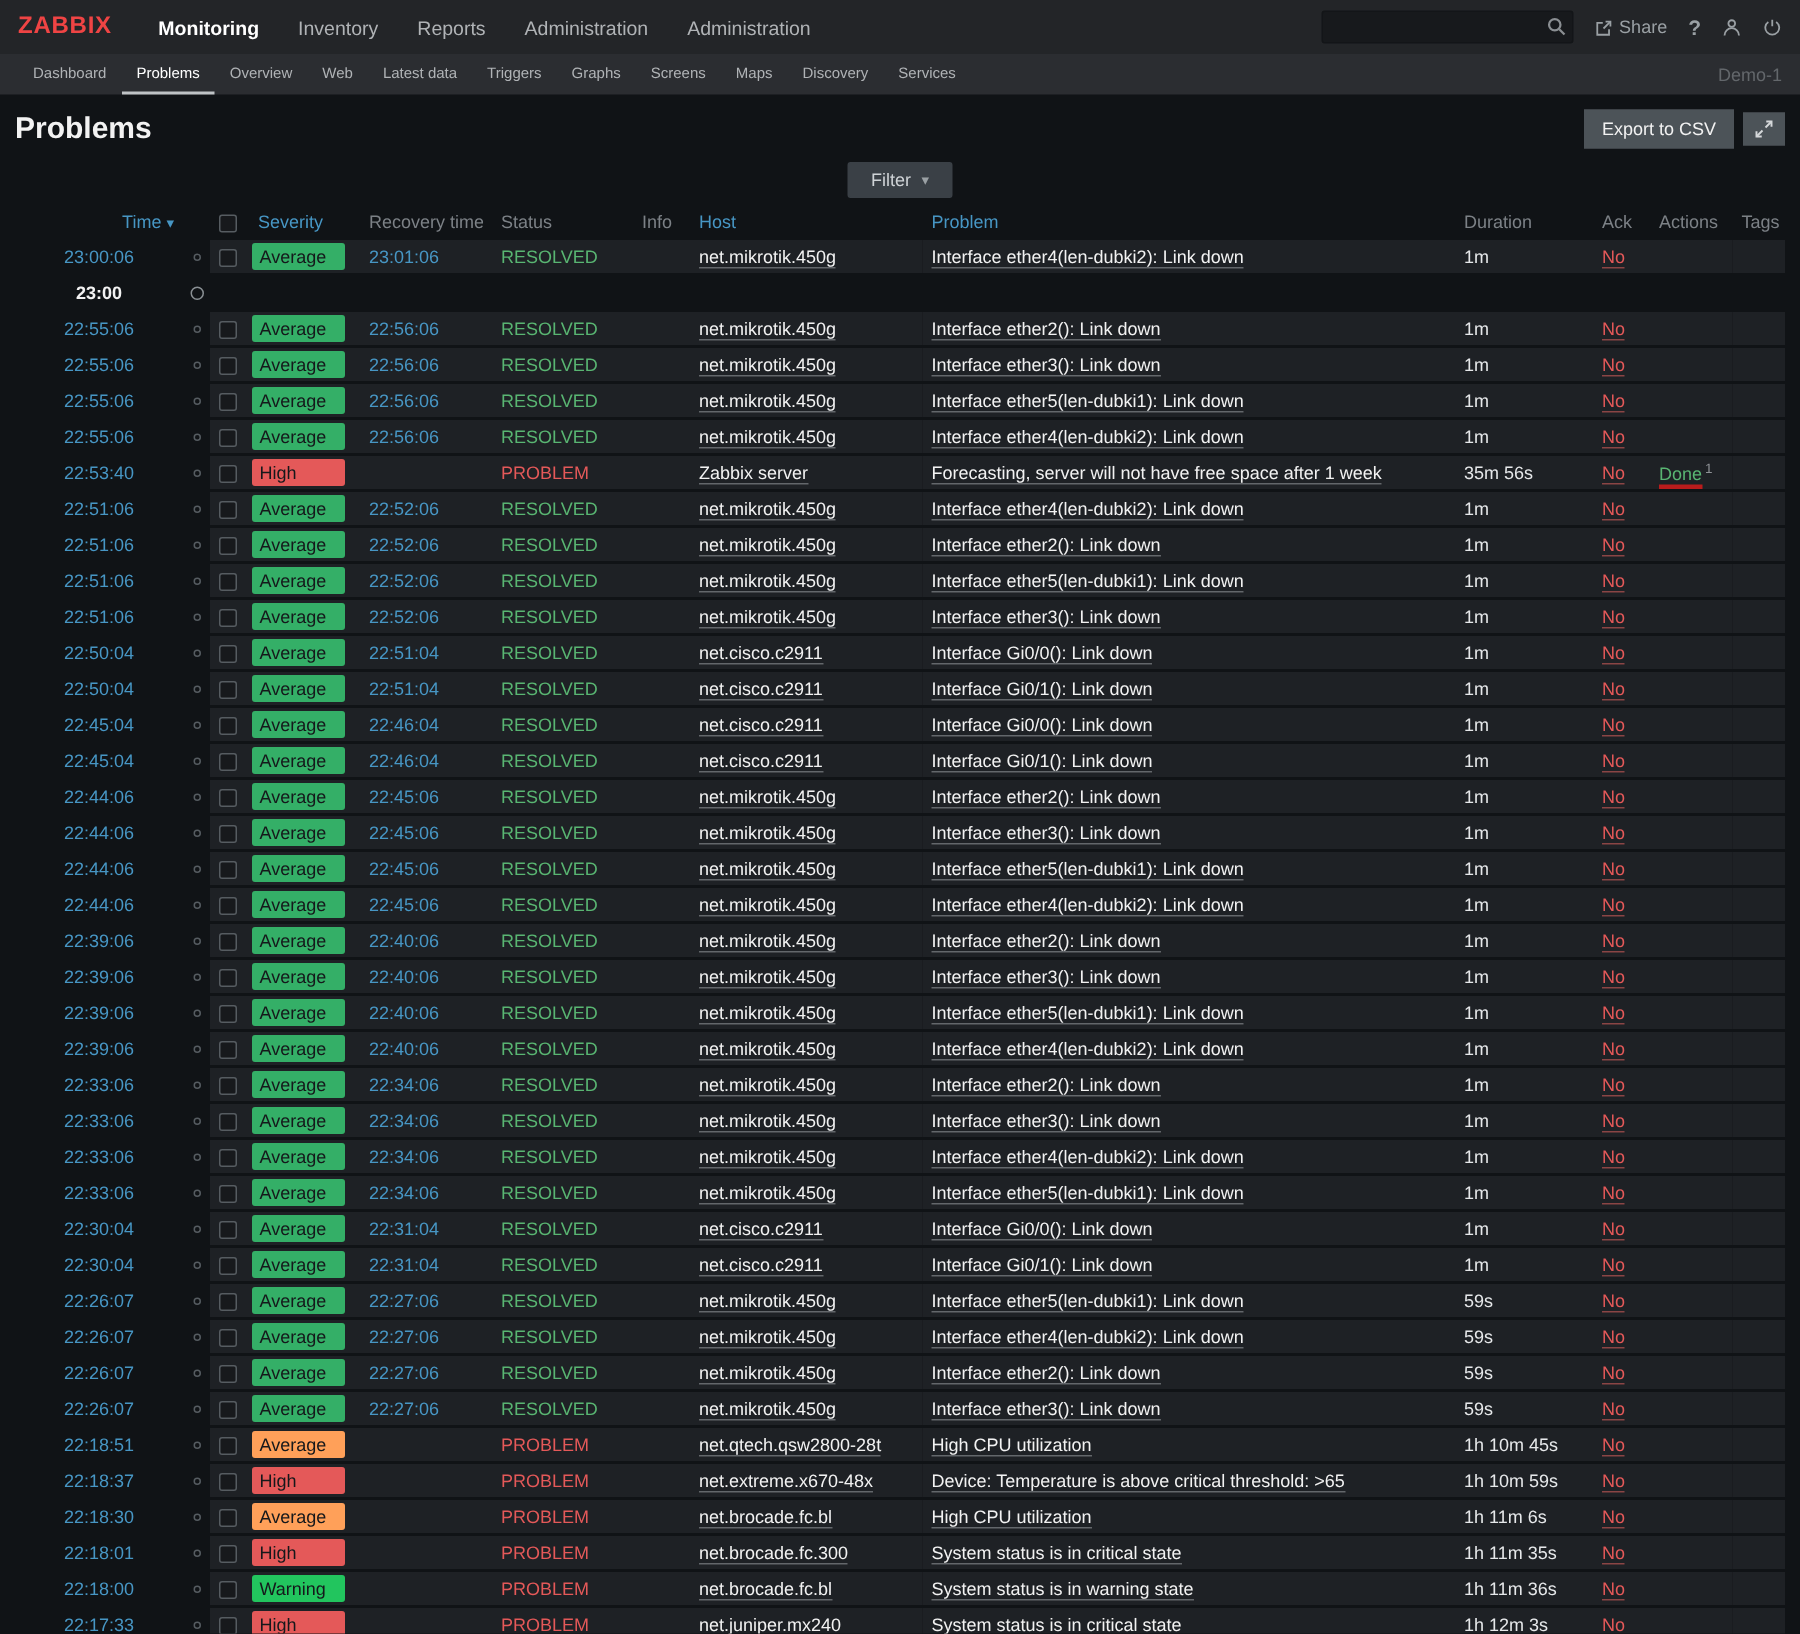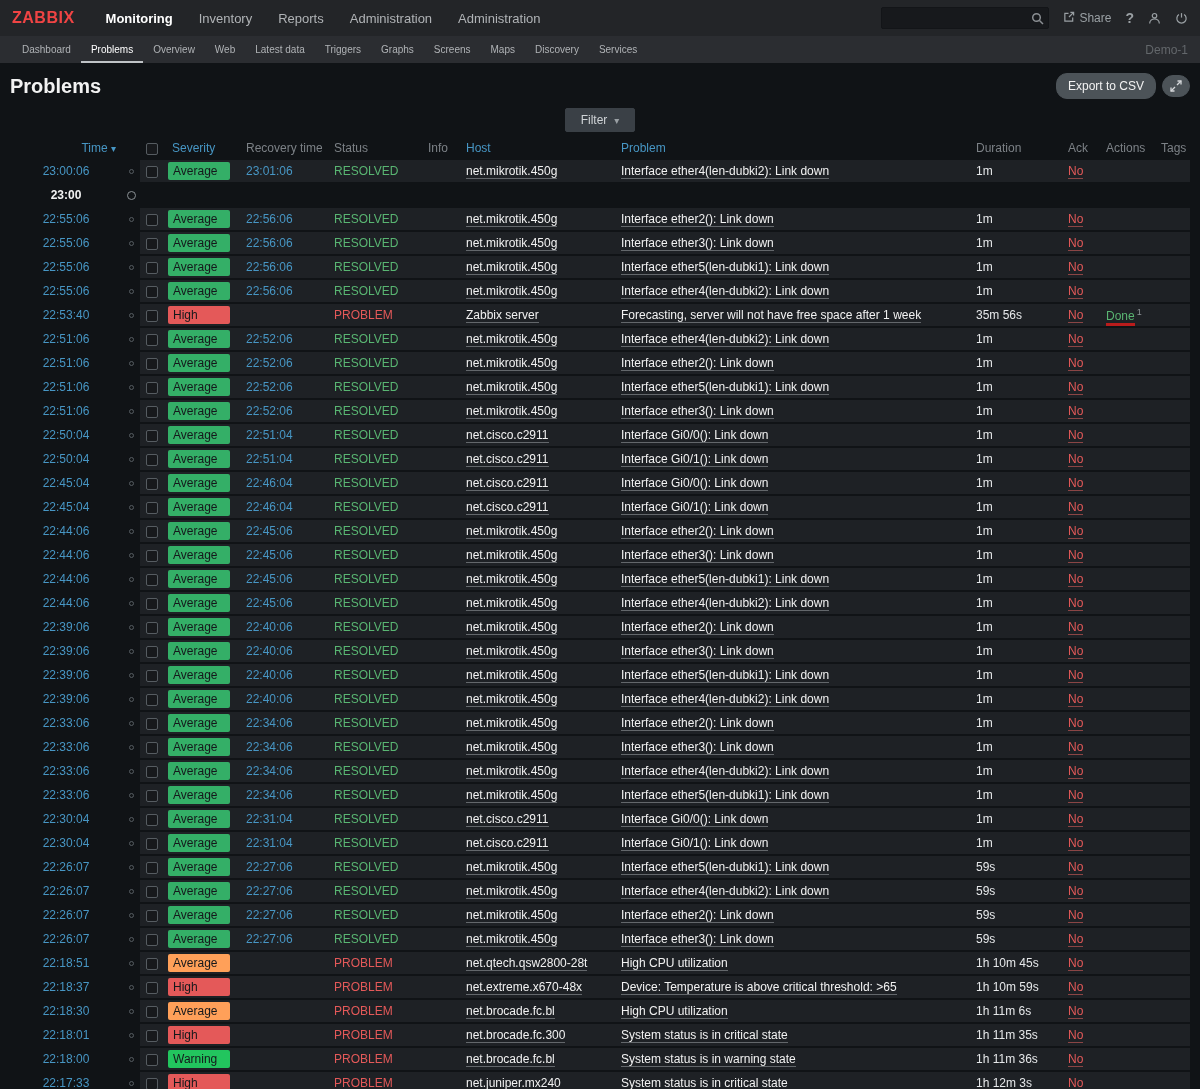--- a/index.html
+++ b/index.html
@@ -10,35 +10,35 @@
   .topbar { height:36px; background:#232528; display:flex; align-items:center; padding:0 12px; }
   .logo { color:#ef4444; font-size:16px; font-weight:700; letter-spacing:.5px; margin-right:18px; cursor:pointer; }
   .topnav { display:flex; height:100%; }
   .topnav .item { color:#b0b3b6; font-size:13px; padding:12px 13px; display:flex; align-items:center; cursor:pointer; white-space:nowrap; }
   .topnav .item.active { color:#ffffff; font-weight:700; }
   .top-right { margin-left:auto; display:flex; align-items:center; gap:14px; }
   .search { position:relative; }
   .search input { width:168px; height:22px; background:#17191c; border:1px solid #131518; border-radius:2px;
     color:#d8dadc; font-size:12px; padding:0 24px 0 8px; outline:none; font-family:inherit; }
   .sicon { position:absolute; right:5px; top:4px; color:#8a8e92; }
-  .tool { color:#9aa0a4; font-size:12px; display:flex; align-items:flex-start; gap:4px; cursor:pointer; }
+  .tool { color:#9aa0a4; font-size:12px; display:flex; align-items:flex-end; gap:4px; cursor:pointer; }
   .tool.qmark { font-size:14px; font-weight:700; }
 
   
   .subnav { height:27px; background:#2b2d31; display:flex; align-items:center; padding:0 12px; }
   .subnav .item { color:#b0b3b6; font-size:10px; padding:0 10px; height:100%; display:flex; align-items:center; cursor:pointer; white-space:nowrap; }
   .subnav .item.active { color:#ffffff; box-shadow:inset 0 -2px 0 #bfc3c6; }
   .context { margin-left:auto; color:#63676b; font-size:12px; }
 
   
   .page-head { display:flex; align-items:center; justify-content:space-between; padding:10px 10px 8px; }
   .page-title { color:#f2f2f2; font-size:20px; font-weight:700; }
   .head-btns { display:flex; gap:6px; align-items:center; }
   .btn { background:#4c5358; border:1px solid #4c5358; color:#f2f2f2; font-size:12px; padding:5px 11px;
-    border-radius:11px; cursor:pointer; font-family:inherit; }
+    border-radius:0; cursor:pointer; font-family:inherit; }
   .btn-icon { padding:4px 7px; color:#d5d8da; line-height:0; }
 
   
   .filter-bar { display:flex; justify-content:center; padding:1px 0 4px; }
   .btn-filter { background:#3a4046; border:1px solid #3a4046; color:#cfd3d6; font-size:12px; padding:4px 15px;
     border-radius:2px; display:flex; align-items:center; gap:7px; cursor:pointer; font-family:inherit; }
   .caret { font-size:10px; color:#9aa0a4; }
 
   
   table { width:1180px; margin:0 10px; border-collapse:separate; border-spacing:0 2px; table-layout:fixed; font-size:12px; }

